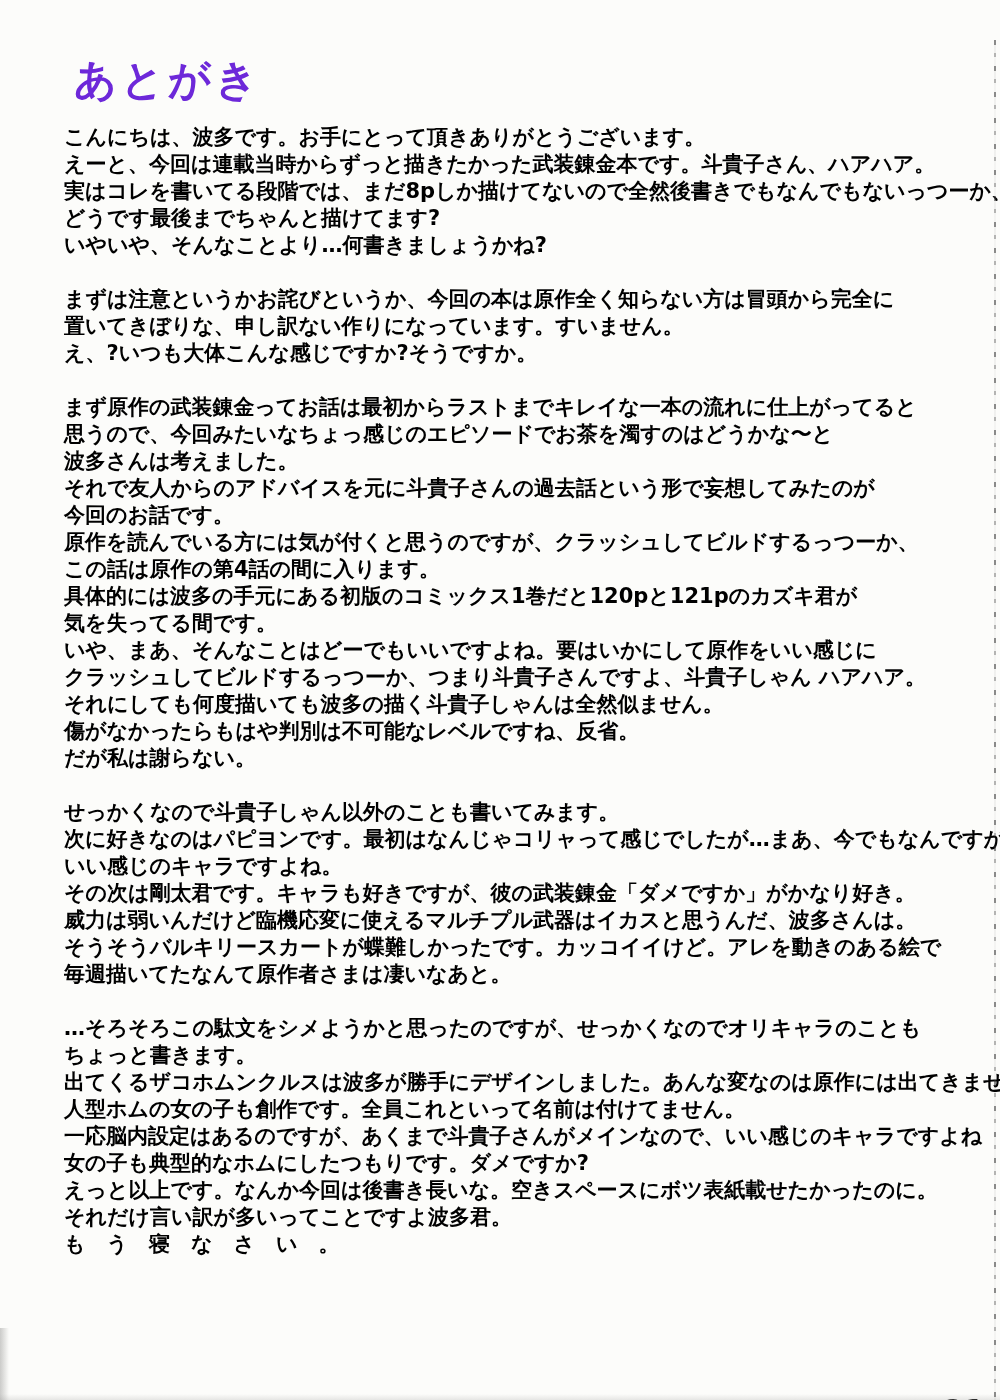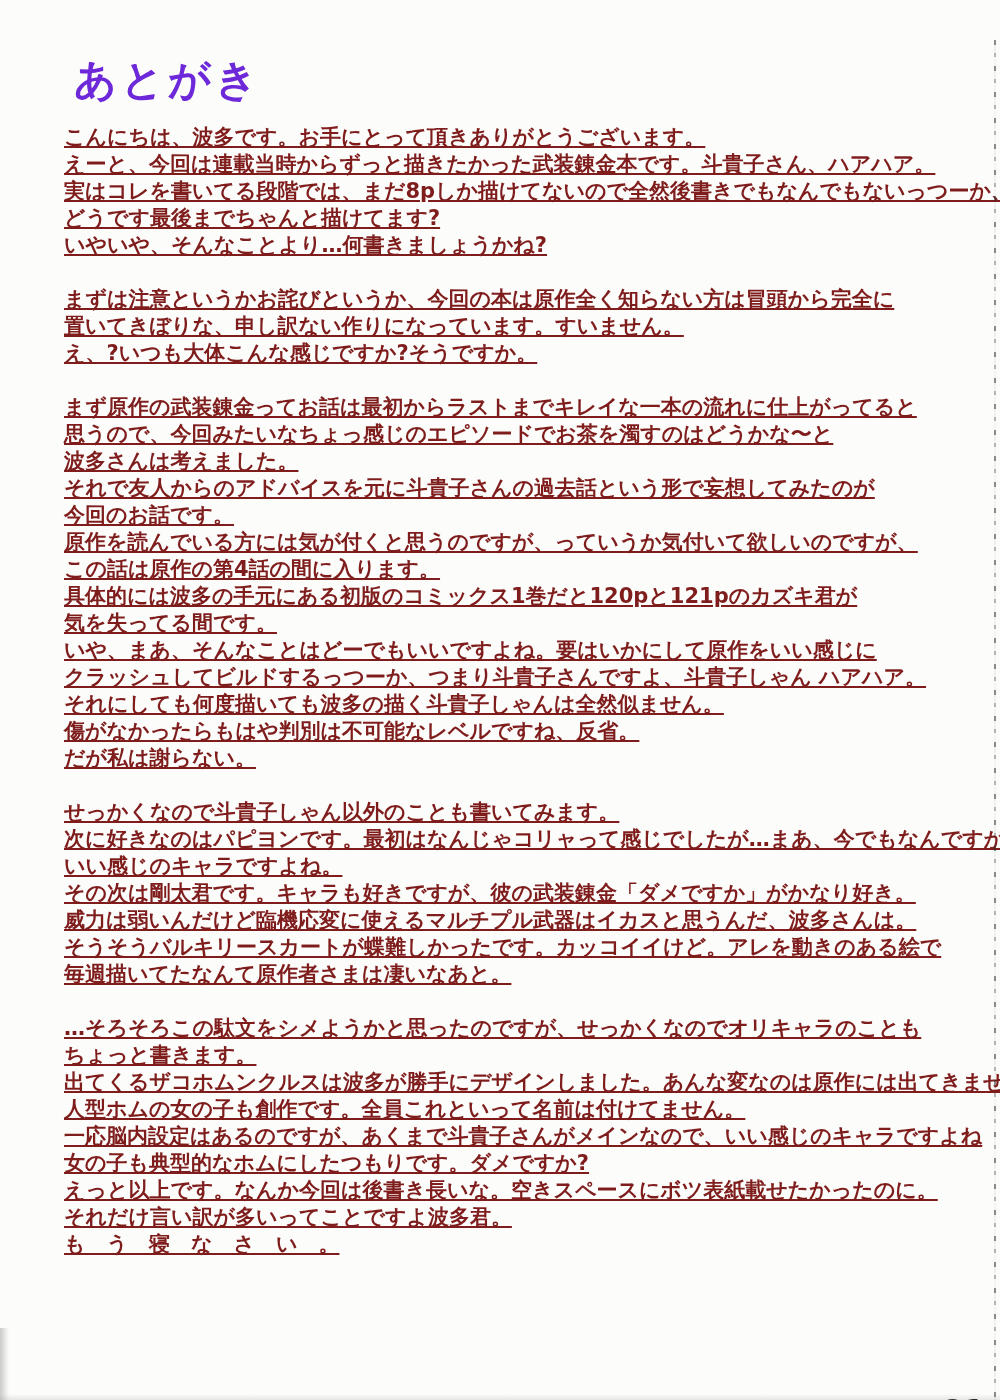--- a/index.html
+++ b/index.html
@@ -21,25 +21,24 @@
     font-size: 42px;
     font-weight: bold;
     color: #6d28d9;
     letter-spacing: 4px;
   }
   .content {
     position: absolute;
     left: 64px;
     top: 124px;
     width: 920px;
-    color: #7f1d1d;
+    color: #000000;
     font-size: 21px;
     font-weight: bold;
     line-height: 27px;
-    text-decoration: underline;
   }
   .paragraph {
     margin: 0 0 27px 0;
   }
   .line {
     white-space: nowrap;
     height: 27px;
     overflow: visible;
   }
   .page-number {
@@ -105,21 +104,21 @@
       <div class="line">置いてきぼりな、申し訳ない作りになっています。すいません。</div>
       <div class="line">え、?いつも大体こんな感じですか?そうですか。</div>
     </div>
 
     <div class="paragraph">
       <div class="line">まず原作の武装錬金ってお話は最初からラストまでキレイな一本の流れに仕上がってると</div>
       <div class="line">思うので、今回みたいなちょっ感じのエピソードでお茶を濁すのはどうかな〜と</div>
       <div class="line">波多さんは考えました。</div>
       <div class="line">それで友人からのアドバイスを元に斗貴子さんの過去話という形で妄想してみたのが</div>
       <div class="line">今回のお話です。</div>
-      <div class="line">原作を読んでいる方には気が付くと思うのですが、っていうか気付いて欲しいのですが、</div>
+      <div class="line">原作を読んでいる方には気が付くと思うのですが、クラッシュしてビルドするっつーか、</div>
       <div class="line">この話は原作の第4話の間に入ります。</div>
       <div class="line">具体的には波多の手元にある初版のコミックス1巻だと120pと121pのカズキ君が</div>
       <div class="line">気を失ってる間です。</div>
       <div class="line">いや、まあ、そんなことはどーでもいいですよね。要はいかにして原作をいい感じに</div>
       <div class="line">クラッシュしてビルドするっつーか、つまり斗貴子さんですよ、斗貴子しゃん ハアハア。</div>
       <div class="line">それにしても何度描いても波多の描く斗貴子しゃんは全然似ません。</div>
       <div class="line">傷がなかったらもはや判別は不可能なレベルですね、反省。</div>
       <div class="line">だが私は謝らない。</div>
     </div>
 

